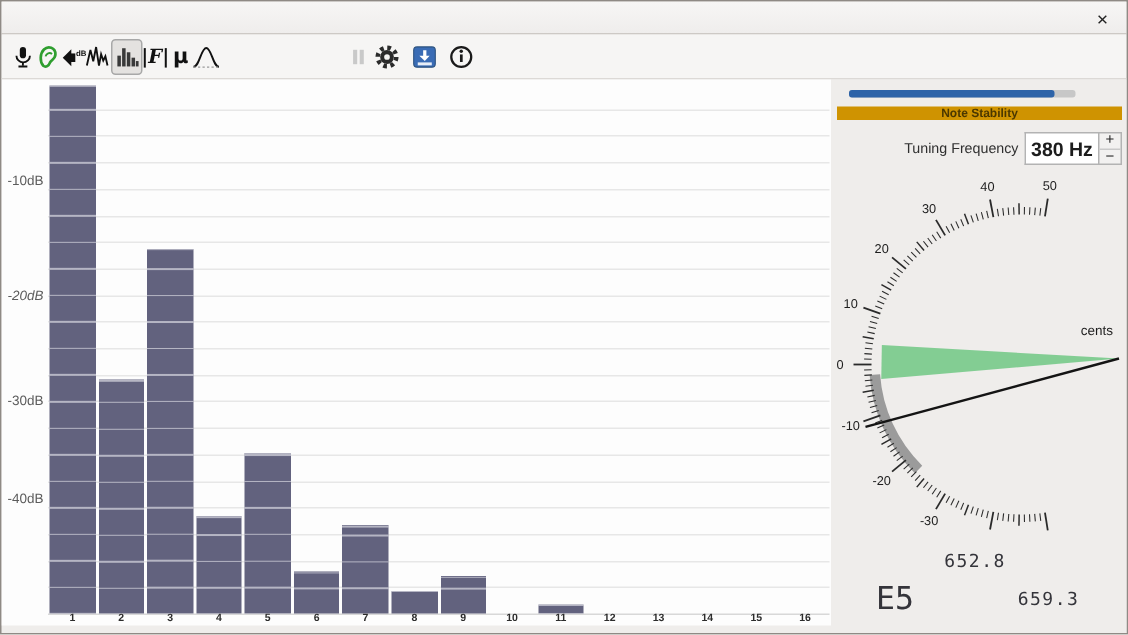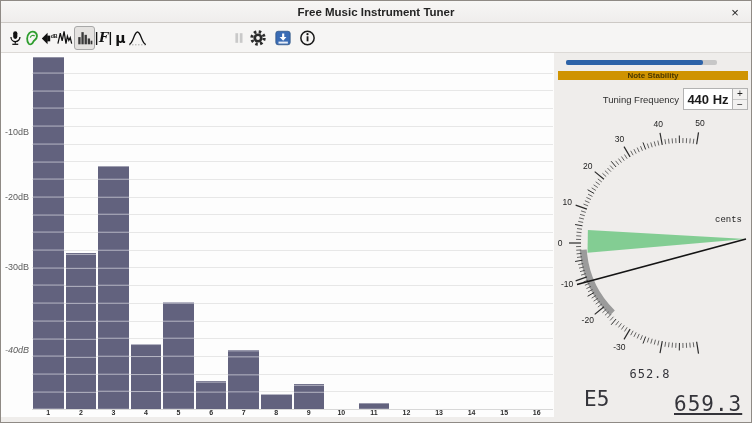--- a/index.html
+++ b/index.html
@@ -45,35 +45,34 @@
     font-size:9.5px;font-weight:normal;color:#2f2f2f;}
   #tuning-value{position:absolute;left:129px;top:35px;width:49px;height:22px;background:#fff;
     border:1px solid #b3b3b3;border-right:none;font-size:13px;font-weight:bold;color:#1c1c1c;
     display:flex;align-items:center;justify-content:center;}
   #spin-btns{position:absolute;left:178px;top:35px;width:16px;height:22px;border:1px solid #b3b3b3;
     background:#f2f1f0;display:flex;flex-direction:column;}
   .spin-btn{flex:1;font-size:10px;line-height:9px;color:#222;text-align:center;border:none;
     background:none;padding:0;}
   .spin-btn.up{border-bottom:1px solid #c9c9c9;}
   #gauge-svg{position:absolute;left:0;top:58px;}
-  #cents-label{position:absolute;right:11px;top:162px;font-size:9px;color:#1d1d1d;font-family:Liberation Mono, monospace;}
+  #cents-label{position:absolute;right:11px;top:162px;font-size:9px;color:#1d1d1d;}
   #freq-measured{position:absolute;left:58px;top:314px;width:76px;text-align:center;
     font-family:"DejaVu Sans Mono",monospace;font-size:12px;color:#34343a;letter-spacing:1px;}
   #note-name{position:absolute;left:30px;top:334px;width:40px;text-align:left;
     font-family:"DejaVu Sans Mono",monospace;font-size:21px;color:#34343a;}
   #freq-target{position:absolute;left:120px;top:339px;width:50px;text-align:center;
-    font-family:"DejaVu Sans Mono",monospace;font-size:21px;color:#34343a;letter-spacing:1px;text-decoration:underline;}
+    font-family:"DejaVu Sans Mono",monospace;font-size:12px;color:#34343a;letter-spacing:1px;}
 </style>
 </head>
 <body>
 
 <div id="window">
 
   <div id="titlebar">
-    <span class="title">Free Music Instrument Tuner</span>
     <span id="close-btn">×</span>
   </div>
 
   <div id="toolbar">
       <button class="tb-btn">
         <span>
           <svg width="18" height="20" viewBox="0 0 20 20">
             <rect x="8" y="2.5" width="4.6" height="8.5" rx="2.3" fill="#111"></rect>
             <path d="M5.5 9 a5 5 0 0 0 10 0" fill="none" stroke="#111" stroke-width="1.4"></path>
             <line x1="10.3" y1="14" x2="10.3" y2="16.4" stroke="#111" stroke-width="1.4"></line>
@@ -184,24 +183,24 @@
       <div class="gridline" style="top: 196.7px;"></div>
       <div class="gridline" style="top: 214.4px;"></div>
       <div class="gridline" style="top: 232.1px;"></div>
       <div class="gridline" style="top: 249.8px;"></div>
       <div class="gridline" style="top: 267.5px;"></div>
       <div class="gridline" style="top: 285.2px;"></div>
       <div class="gridline" style="top: 302.9px;"></div>
       <div class="gridline" style="top: 320.6px;"></div>
       <div class="gridline" style="top: 338.3px;"></div>
       <div class="gridline base" style="top: 356px;"></div>
-      <div class="ylabel" style="top: 79px;">-10dB</div>
-      <div class="ylabel" style="top: 143.6px;">-20dB</div>
+      <div class="ylabel" style="top: 67px;">-10dB</div>
+      <div class="ylabel" style="top: 143.6px; font-style: italic;">-20dB</div>
       <div class="ylabel" style="top: 214.4px;">-30dB</div>
-      <div class="ylabel" style="top: 297px; font-style: italic;">-40dB</div>
+      <div class="ylabel" style="top: 279px;">-40dB</div>
       <div class="bar" style="left: 32px; width: 30.5625px; top: 4.124px; height: 351.876px; background-color: rgb(98, 98, 126); background-image: repeating-linear-gradient(rgba(250, 250, 253, 0.55) 0px, rgba(250, 250, 253, 0.55) 1px, transparent 1px, transparent 17.7px); background-position: 0px 15.576px;"></div>
       <div class="xlabel" style="left: 31px; width: 32.5625px;">1</div>
       <div class="bar" style="left: 64.5625px; width: 30.5625px; top: 199.532px; height: 156.468px; background-color: rgb(98, 98, 126); background-image: repeating-linear-gradient(rgba(250, 250, 253, 0.55) 0px, rgba(250, 250, 253, 0.55) 1px, transparent 1px, transparent 17.7px); background-position: 0px 14.868px;"></div>
       <div class="xlabel" style="left: 63.5625px; width: 32.5625px;">2</div>
       <div class="bar" style="left: 97.125px; width: 30.5625px; top: 113.156px; height: 242.844px; background-color: rgb(98, 98, 126); background-image: repeating-linear-gradient(rgba(250, 250, 253, 0.55) 0px, rgba(250, 250, 253, 0.55) 1px, transparent 1px, transparent 17.7px); background-position: 0px 12.744px;"></div>
       <div class="xlabel" style="left: 96.125px; width: 32.5625px;">3</div>
       <div class="bar" style="left: 129.688px; width: 30.5625px; top: 290.864px; height: 65.136px; background-color: rgb(98, 98, 126); background-image: repeating-linear-gradient(rgba(250, 250, 253, 0.55) 0px, rgba(250, 250, 253, 0.55) 1px, transparent 1px, transparent 17.7px); background-position: 0px 12.036px;"></div>
       <div class="xlabel" style="left: 128.688px; width: 32.5625px;">4</div>
       <div class="bar" style="left: 162.25px; width: 30.5625px; top: 249.092px; height: 106.908px; background-color: rgb(98, 98, 126); background-image: repeating-linear-gradient(rgba(250, 250, 253, 0.55) 0px, rgba(250, 250, 253, 0.55) 1px, transparent 1px, transparent 17.7px); background-position: 0px 0.708px;"></div>
       <div class="xlabel" style="left: 161.25px; width: 32.5625px;">5</div>
@@ -222,21 +221,21 @@
       <div class="xlabel" style="left: 486.875px; width: 32.5625px;">15</div>
       <div class="xlabel" style="left: 519.438px; width: 32.5625px;">16</div>
     </div>
 
   <div id="panel">
     <div id="progress-track">
       <div id="progress-fill" style="width: 91%; background: rgb(45, 99, 168);"></div>
     </div>
     <div id="note-stability">Note Stability</div>
     <div id="tuning-label">Tuning Frequency</div>
-    <div id="tuning-value">440 Hz</div>
+    <div id="tuning-value">380 Hz</div>
     <div id="spin-btns">
       <button class="spin-btn up">+</button>
       <button class="spin-btn">−</button>
     </div>
     <svg id="gauge-svg" width="199" height="245" viewBox="0 0 199 245">
         <path d="M 29.23397437659993 138.76788252001177 A 98 98 0 0 0 58.35970722318697 201.9464810230893" fill="none" stroke="#9b9b9b" stroke-width="7"></path>
         <line x1="142.6434465040231" y1="230.76883405951378" x2="144.5206600845059" y2="242.62109414665542" stroke="#2a2a2a" stroke-width="1.2"></line>
         <line x1="139.2215799939889" y1="231.25035507468237" x2="139.83265899368834" y2="236.2128728284165" stroke="#2a2a2a" stroke-width="0.7"></line>
         <line x1="135.7851196550743" y1="231.61336091431724" x2="136.22437563782802" y2="236.5940289600331" stroke="#2a2a2a" stroke-width="0.7"></line>
         <line x1="132.33816897587604" y1="231.85741811195098" x2="132.60507742466984" y2="236.85028901754853" stroke="#2a2a2a" stroke-width="0.7"></line>

